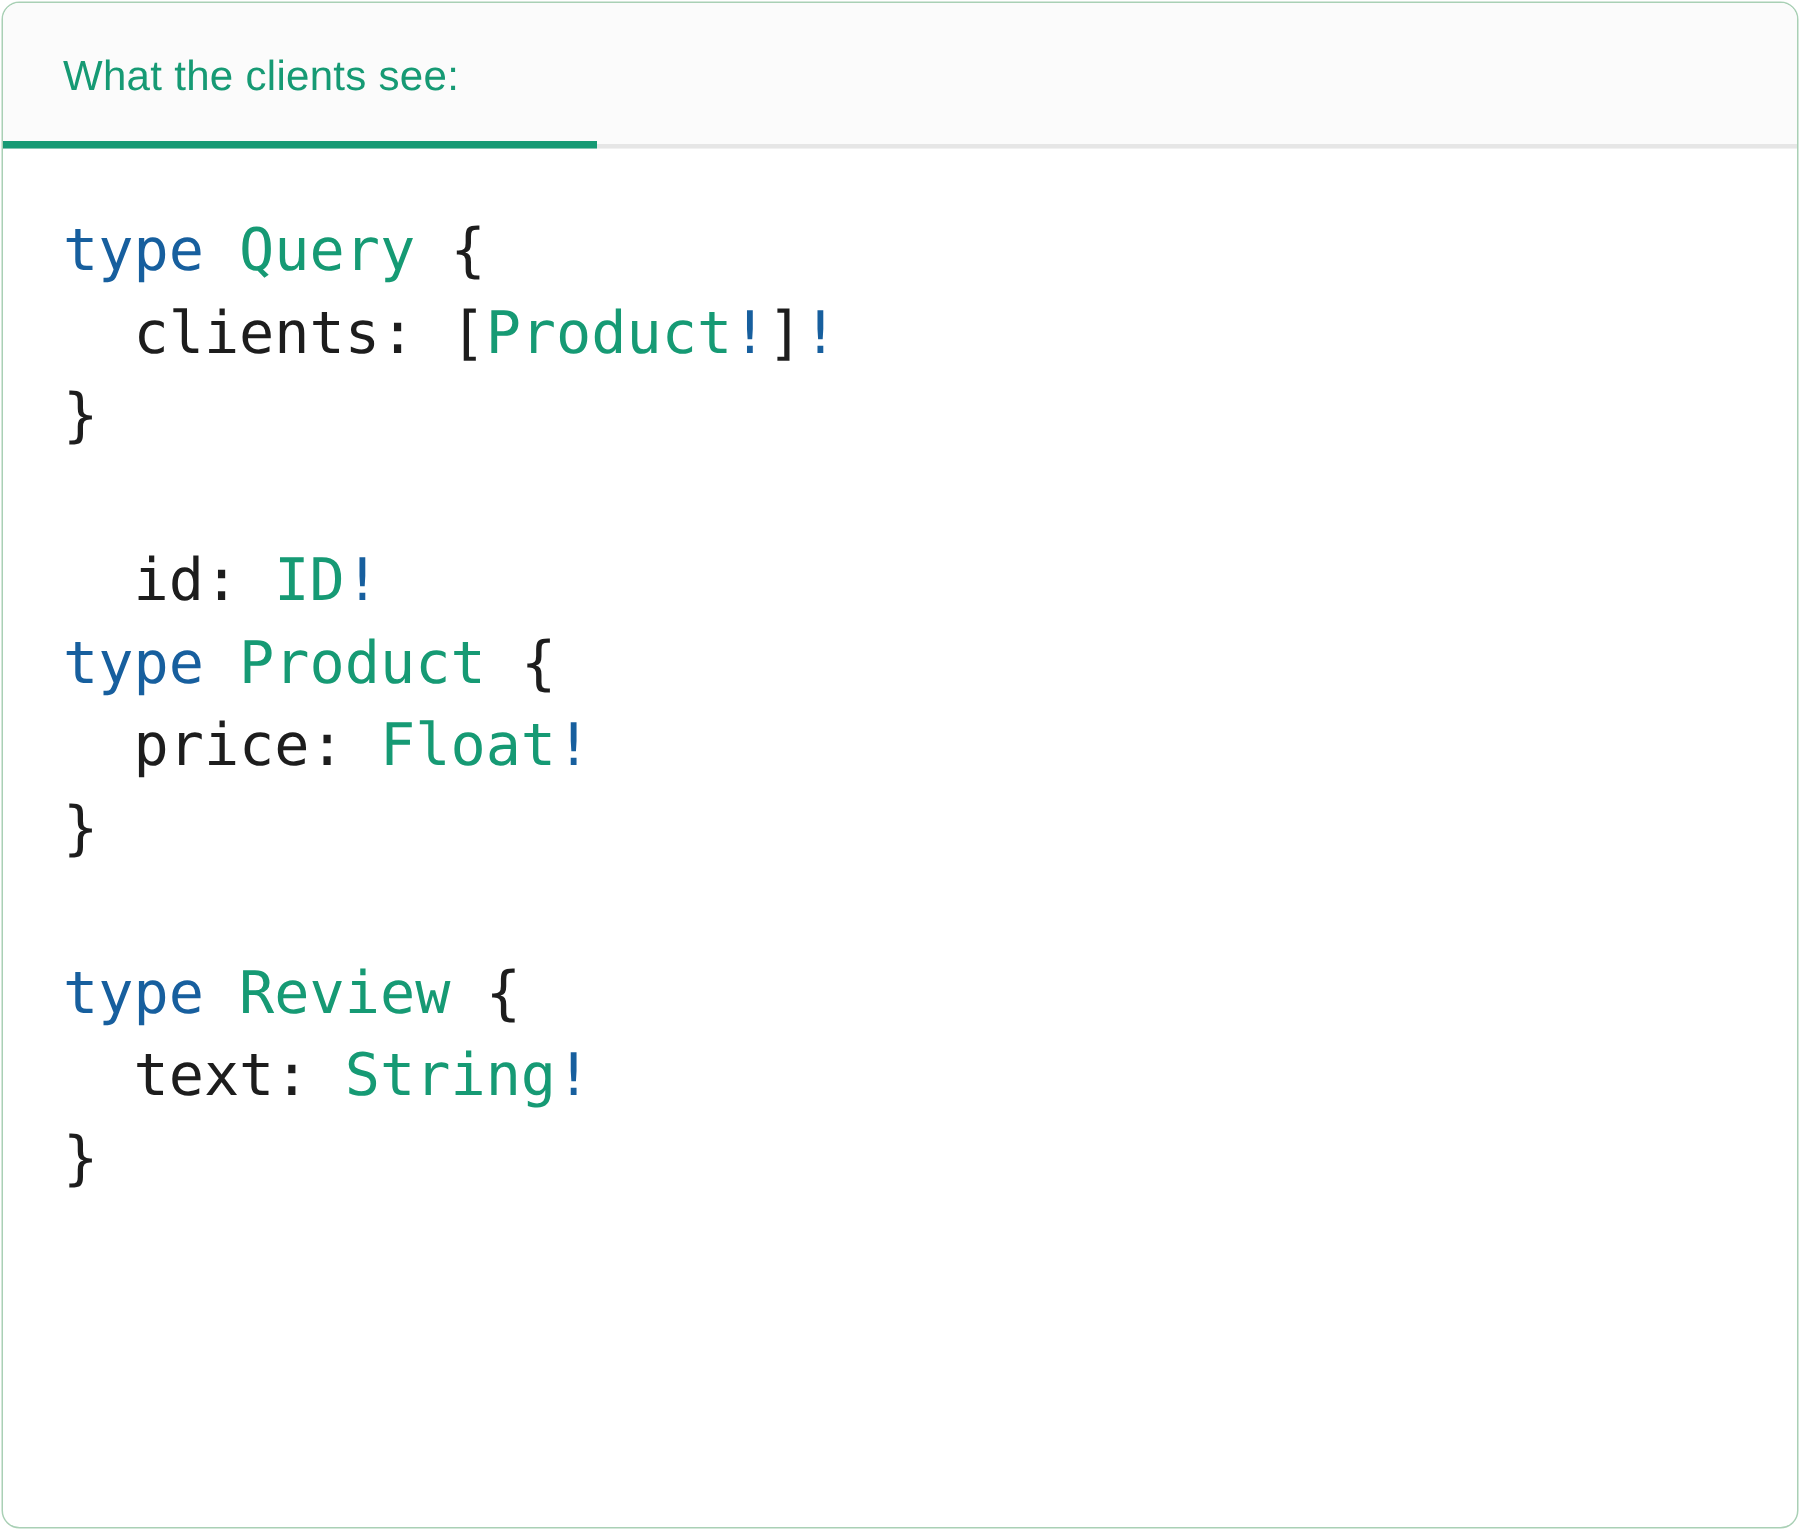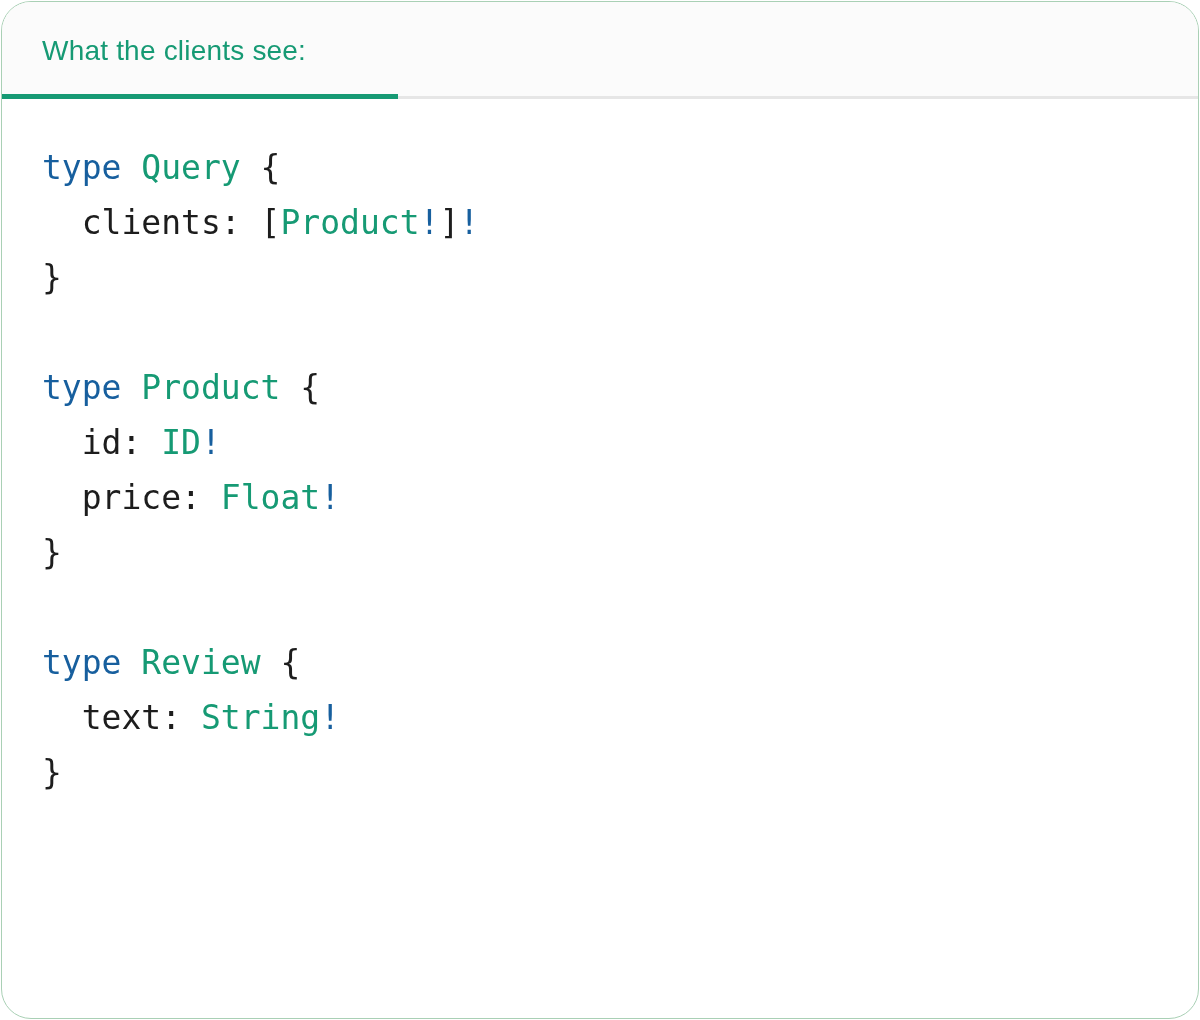--- a/index.html
+++ b/index.html
@@ -13,21 +13,21 @@
   }
   *{margin:0;padding:0;box-sizing:border-box;}
   html,body{width:1200px;height:1020px;background:#ffffff;overflow:hidden;}
   body{font-family:"Liberation Sans", sans-serif;}
 
   .panel{
     position:absolute;
     left:1px; top:1px; right:1px; bottom:1px;
     background:var(--panel-bg);
     border:1px solid var(--panel-border);
-    border-radius:30px;
+    border-radius:12px;
     overflow:hidden;
   }
 
   .tabbar{
     position:relative;
     height:97px;
     background:var(--tabbar-bg);
   }
   .tabbar .divider{
     position:absolute;
@@ -49,21 +49,21 @@
     position:absolute;
     left:0; bottom:0;
     width:396px;
     height:5px;
     background:var(--teal);
   }
 
   .code{
     padding:41px 40px 40px 40px;
     font-family:"DejaVu Sans Mono","Liberation Mono",monospace;
-    font-size:33px;
+    font-size:39px;
     line-height:55px;
     color:var(--code-text);
   }
   .code-line{
     min-height:55px;
     white-space:pre;
   }
   .tok-p {color:var(--code-text);}
   .tok-kw{color:var(--blue);}
   .tok-ty{color:var(--teal);}
@@ -78,22 +78,22 @@
     </div>
     <div class="divider"></div>
     <div class="active-indicator"></div>
   </div>
 
   <div class="code">
       <div class="code-line"><span class="tok-kw">type</span><span class="tok-p"> </span><span class="tok-ty">Query</span><span class="tok-p"> {</span></div>
       <div class="code-line"><span class="tok-p">  clients: [</span><span class="tok-ty">Product</span><span class="tok-kw">!</span><span class="tok-p">]</span><span class="tok-kw">!</span></div>
       <div class="code-line"><span class="tok-p">}</span></div>
       <div class="code-line"></div>
+      <div class="code-line"><span class="tok-p">  id: </span><span class="tok-ty">ID</span><span class="tok-kw">!</span></div>
       <div class="code-line"><span class="tok-kw">type</span><span class="tok-p"> </span><span class="tok-ty">Product</span><span class="tok-p"> {</span></div>
-      <div class="code-line"><span class="tok-p">  id: </span><span class="tok-ty">ID</span><span class="tok-kw">!</span></div>
       <div class="code-line"><span class="tok-p">  price: </span><span class="tok-ty">Float</span><span class="tok-kw">!</span></div>
       <div class="code-line"><span class="tok-p">}</span></div>
       <div class="code-line"></div>
       <div class="code-line"><span class="tok-kw">type</span><span class="tok-p"> </span><span class="tok-ty">Review</span><span class="tok-p"> {</span></div>
       <div class="code-line"><span class="tok-p">  text: </span><span class="tok-ty">String</span><span class="tok-kw">!</span></div>
       <div class="code-line"><span class="tok-p">}</span></div>
     </div>
 </div>
 
 </body></html>

